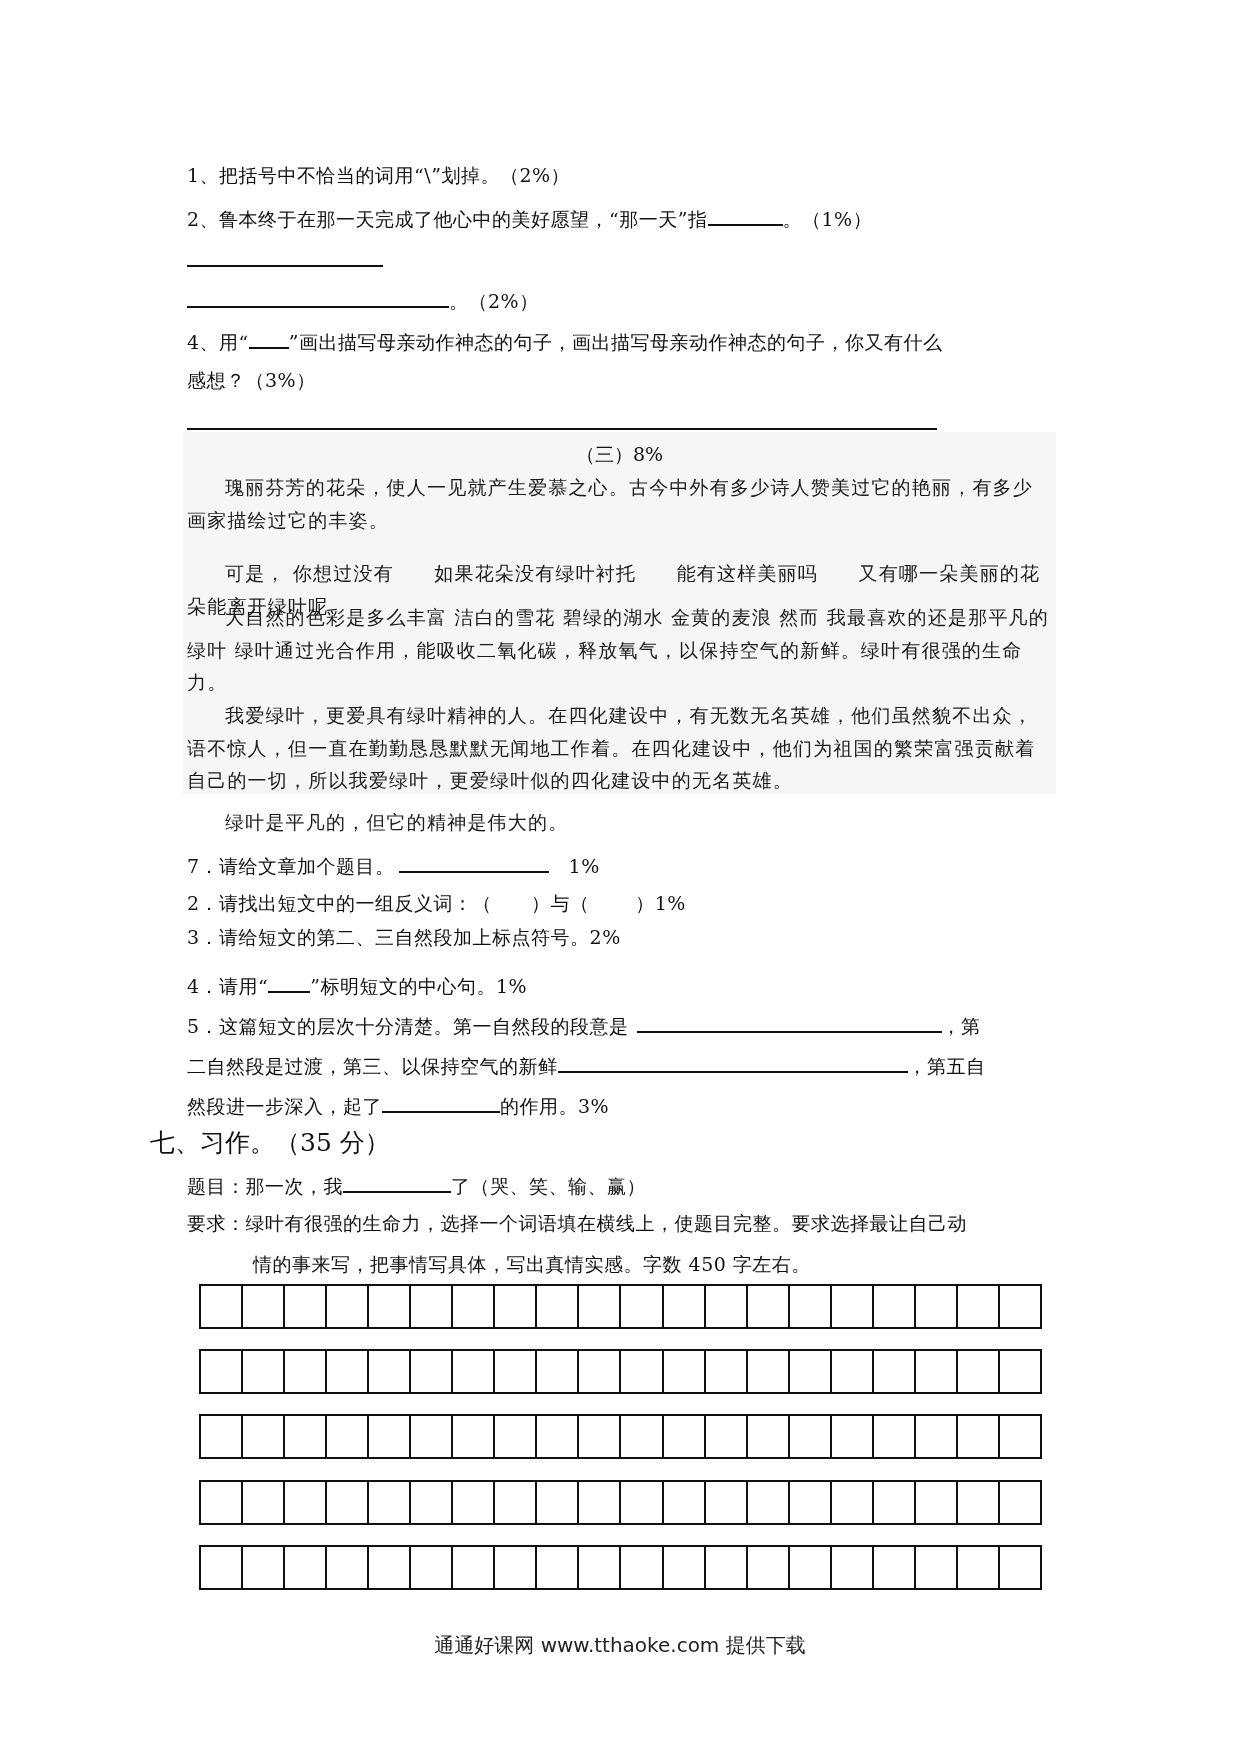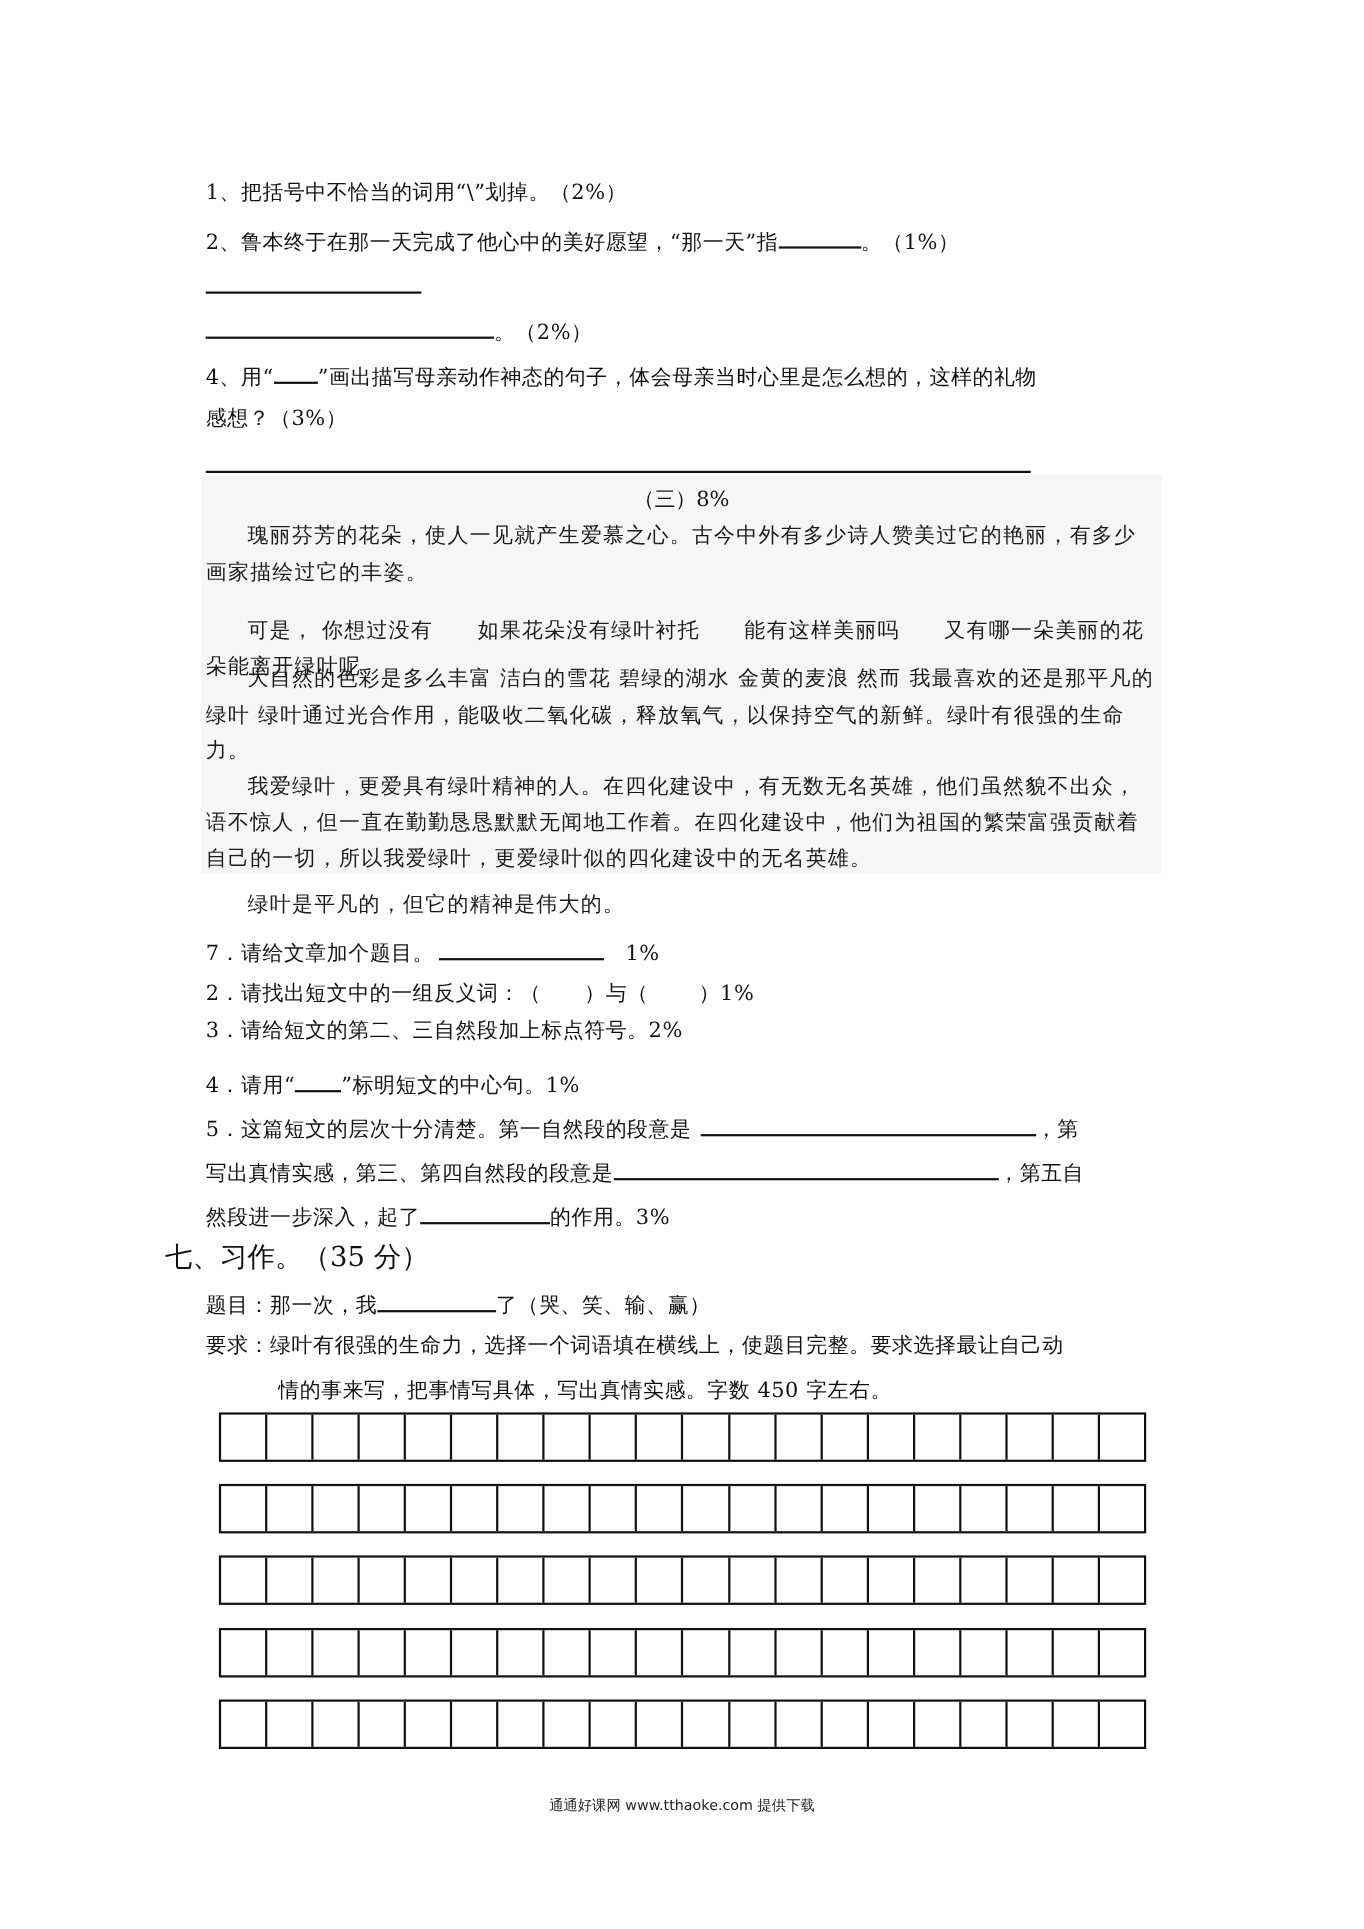--- a/index.html
+++ b/index.html
@@ -27,39 +27,39 @@
     font-size: 19px; line-height: 24px;
   }
   .grid-row {
     position: absolute; left: 199px; width: 843px; height: 45px;
     border: 2px solid #111; display: flex; box-sizing: border-box;
   }
   .cell { flex: 1; border-right: 2px solid #111; }
   .cell:last-child { border-right: none; }
   .footer {
     position: absolute; top: 1632px; left: 0; width: 1240px; text-align: center;
-    font-family: "DejaVu Sans", "Liberation Sans", sans-serif; font-size: 13px; color: #222;
+    font-family: "DejaVu Sans", "Liberation Sans", sans-serif; font-size: 20px; color: #222;
   }
   .sec-head { position: absolute; left: 150px; font-size: 25px; line-height: 24px; font-weight: bold; }
 </style>
 </head>
 <body>
 
 <div class="line" style="top:163px;">1、把括号中不恰当的词用“\”划掉。（2%）</div>
 <div class="line" style="top:204px;">
   <span>2、鲁本终于在那一天完成了他心中的美好愿望，“那一天”指</span><span class="blank" style="width:75px;"></span><span>。（1%）</span>
 </div>
 <div class="line" style="top:245px;">
   <span class="blank" style="width:196px;"></span>
 </div>
 <div class="line" style="top:286px;">
   <span class="blank" style="width:262px;"></span><span>。（2%）</span>
 </div>
 <div class="line" style="top:327px;">
-  <span>4、用“</span><span class="blank" style="width:40px;"></span><span>”画出描写母亲动作神态的句子，体会母亲当时心里是怎么想的，这样的礼物</span>
+  <span>4、用“</span><span class="blank" style="width:40px;"></span><span>”画出描写母亲动作神态的句子，画出描写母亲动作神态的句子，你又有什么</span>
 </div>
 <div class="line" style="top:368px;">感想？（3%）</div>
 <div class="rule" style="left:187px; top:428px; width:750px;"></div>
 
 <div class="shade"></div>
 <div class="center-title">（三）8%</div>
 <div class="para" style="top:471px;">瑰丽芬芳的花朵，使人一见就产生爱慕之心。古今中外有多少诗人赞美过它的艳丽，有多少画家描绘过它的丰姿。</div>
 <div class="para" style="top:557px;">可是， 你想过没有　　如果花朵没有绿叶衬托　　能有这样美丽吗　　又有哪一朵美丽的花朵能离开绿叶呢</div>
 <div class="para" style="top:601px;">大自然的色彩是多么丰富 洁白的雪花 碧绿的湖水 金黄的麦浪 然而 我最喜欢的还是那平凡的绿叶 绿叶通过光合作用，能吸收二氧化碳，释放氧气，以保持空气的新鲜。绿叶有很强的生命力。</div>
 <div class="para" style="top:699px;">我爱绿叶，更爱具有绿叶精神的人。在四化建设中，有无数无名英雄，他们虽然貌不出众，语不惊人，但一直在勤勤恳恳默默无闻地工作着。在四化建设中，他们为祖国的繁荣富强贡献着自己的一切，所以我爱绿叶，更爱绿叶似的四化建设中的无名英雄。</div>
@@ -70,21 +70,21 @@
 </div>
 <div class="line" style="top:891px;">2．请找出短文中的一组反义词：（　　）与（　　 ）1%</div>
 <div class="line" style="top:925px;">3．请给短文的第二、三自然段加上标点符号。2%</div>
 <div class="line" style="top:971px;">
   <span>4．请用“</span><span class="blank" style="width:42px;"></span><span>”标明短文的中心句。1%</span>
 </div>
 <div class="line" style="top:1011px;">
   <span>5．这篇短文的层次十分清楚。第一自然段的段意是</span><span class="blank" style="width:305px; margin-left:8px;"></span><span>，第</span>
 </div>
 <div class="line" style="top:1051px;">
-  <span>写出真情实感，第三、第四自然段的段意是</span><span class="blank" style="width:350px;"></span><span>，第五自</span>
+  <span>二自然段是过渡，第三、以保持空气的新鲜</span><span class="blank" style="width:350px;"></span><span>，第五自</span>
 </div>
 <div class="line" style="top:1091px;">
   <span>然段进一步深入，起了</span><span class="blank" style="width:118px;"></span><span>的作用。3%</span>
 </div>
 
 <div class="sec-head" style="top:1131px; font-weight:normal;">七、习作。（35 分）</div>
 <div class="line" style="top:1171px;">
   <span>题目：那一次，我</span><span class="blank" style="width:108px;"></span><span>了（哭、笑、输、赢）</span>
 </div>
 <div class="line" style="top:1211px;">要求：绿叶有很强的生命力，选择一个词语填在横线上，使题目完整。要求选择最让自己动</div>

